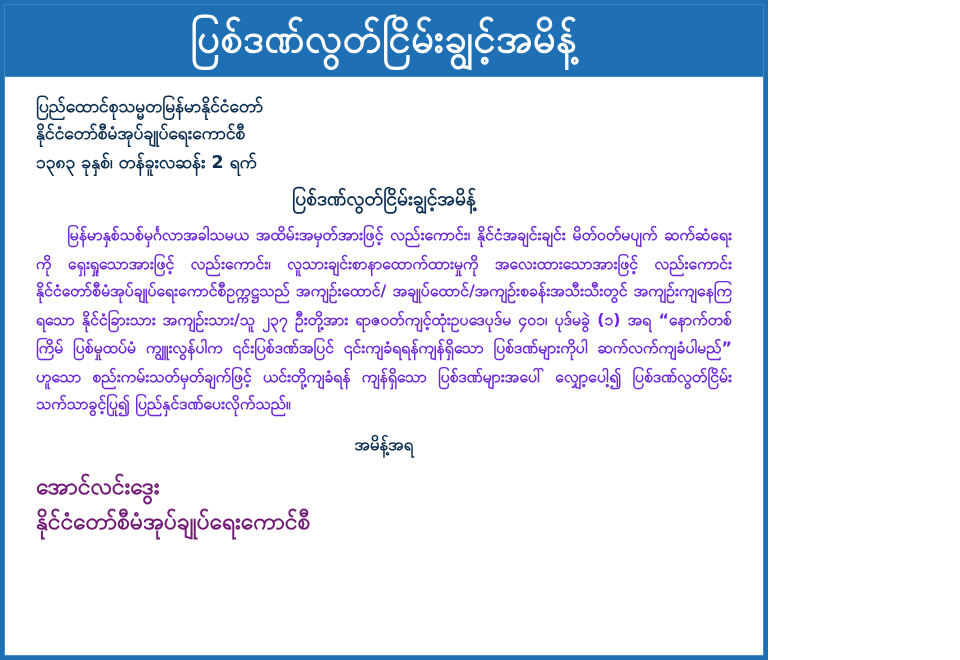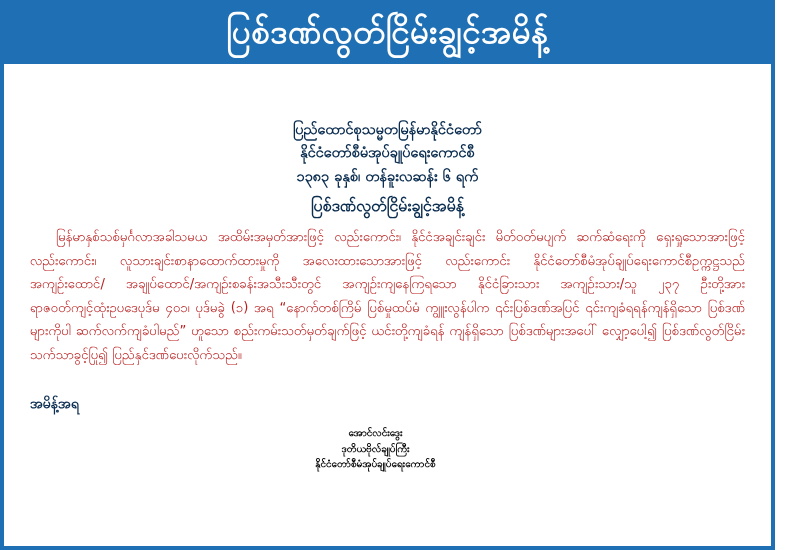--- a/index.html
+++ b/index.html
@@ -9,105 +9,103 @@
   }
   body {
     width: 800px;
     height: 550px;
     background: #ffffff;
     font-family: "DejaVu Sans", "Liberation Sans", sans-serif;
     overflow: hidden;
   }
   #page {
     position: relative;
-    width: 775px;
+    width: 640px;
     height: 550px;
     background: #ffffff;
     border: 4px solid #1f6fb4;
     padding: 0;
   }
   .banner {
     background: #1f6fb4;
     color: #ffffff;
     text-align: center;
     padding: 9px 10px 13px 10px;
     font-size: 33px;
     line-height: 1.15;
     font-weight: bold;
     letter-spacing: 0.5px;
   }
   .body-wrap {
     padding: 14px 26px 10px 26px;
     color: #0c2f52;
   }
   .head-block {
-    text-align: center;
     font-size: 14.5px;
     font-weight: bold;
     line-height: 1.62;
     color: #0b2d50;
-    margin-top: 40px;
   }
   .head-block div { white-space: nowrap; }
   .doc-subject {
     text-align: center;
     font-size: 16px;
     font-weight: bold;
     margin-top: 7px;
     margin-bottom: 6px;
     color: #0b2d50;
   }
   .para {
     font-size: 13.2px;
     line-height: 1.78;
     text-align: justify;
     text-justify: inter-word;
-    color: #b91c1c;
-    font-weight: normal;
+    color: #6d28d9;
+    font-weight: bold;
     margin: 0 0 2px 0;
     text-indent: 26px;
   }
   .order-label {
+    text-align: center;
     font-size: 14px;
     font-weight: bold;
-    margin-top: 28px;
+    margin-top: 11px;
     color: #0b2d50;
   }
   .signature {
     margin-top: 10px;
-    text-align: center;
-    font-size: 10px;
+    text-align: left;
+    font-size: 19px;
     font-weight: bold;
     line-height: 1.55;
-    color: #000000;
+    color: #701a75;
     padding-right: 24px;
   }
   .signature div { white-space: nowrap; }
 </style>
 </head>
 <body>
 
 <div id="page">
 
   <div class="banner">ပြစ်ဒဏ်လွတ်ငြိမ်းချွင့်အမိန့်</div>
 
   <div class="body-wrap">
 
     <div class="head-block">
       <div>ပြည်ထောင်စုသမ္မတမြန်မာနိုင်ငံတော်</div>
       <div>နိုင်ငံတော်စီမံအုပ်ချုပ်ရေးကောင်စီ</div>
-      <div>၁၃၈၃ ခုနှစ်၊ တန်ခူးလဆန်း ၆ ရက်</div>
+      <div>၁၃၈၃ ခုနှစ်၊ တန်ခူးလဆန်း 2 ရက်</div>
     </div>
 
     <div class="doc-subject">ပြစ်ဒဏ်လွတ်ငြိမ်းချွင့်အမိန့်</div>
 
     <p class="para">မြန်မာနှစ်သစ်မှင်္ဂလာအခါသမယ အထိမ်းအမှတ်အားဖြင့် လည်းကောင်း၊ နိုင်ငံအချင်းချင်း မိတ်ဝတ်မပျက် ဆက်ဆံရေးကို ရှေးရှုသောအားဖြင့် လည်းကောင်း၊ လူသားချင်းစာနာထောက်ထားမှုကို အလေးထားသောအားဖြင့် လည်းကောင်း နိုင်ငံတော်စီမံအုပ်ချုပ်ရေးကောင်စီဥက္ကဋ္ဌသည် အကျဉ်းထောင်/ အချုပ်ထောင်/အကျဉ်းစခန်းအသီးသီးတွင် အကျဉ်းကျနေကြရသော နိုင်ငံခြားသား အကျဉ်းသား/သူ ၂၃၇ ဦးတို့အား ရာဇဝတ်ကျင့်ထုံးဥပဒေပုဒ်မ ၄၀၁၊ ပုဒ်မခွဲ (၁) အရ “နောက်တစ်ကြိမ် ပြစ်မှုထပ်မံ ကျွူးလွန်ပါက ၎င်းပြစ်ဒဏ်အပြင် ၎င်းကျခံရရန်ကျန်ရှိသော ပြစ်ဒဏ်များကိုပါ ဆက်လက်ကျခံပါမည်” ဟူသော စည်းကမ်းသတ်မှတ်ချက်ဖြင့် ယင်းတို့ကျခံရန် ကျန်ရှိသော ပြစ်ဒဏ်များအပေါ် လျှော့ပေါ့၍ ပြစ်ဒဏ်လွတ်ငြိမ်းသက်သာခွင့်ပြု၍ ပြည်နှင်ဒဏ်ပေးလိုက်သည်။</p>
 
     <div class="order-label">အမိန့်အရ</div>
 
     <div class="signature">
       <div>အောင်လင်းဒွေး</div>
-      <div>ဒုတိယဗိုလ်ချုပ်ကြီး</div>
       <div>နိုင်ငံတော်စီမံအုပ်ချုပ်ရေးကောင်စီ</div>
     </div>
 
   </div>
 </div>
 
 </body></html>

